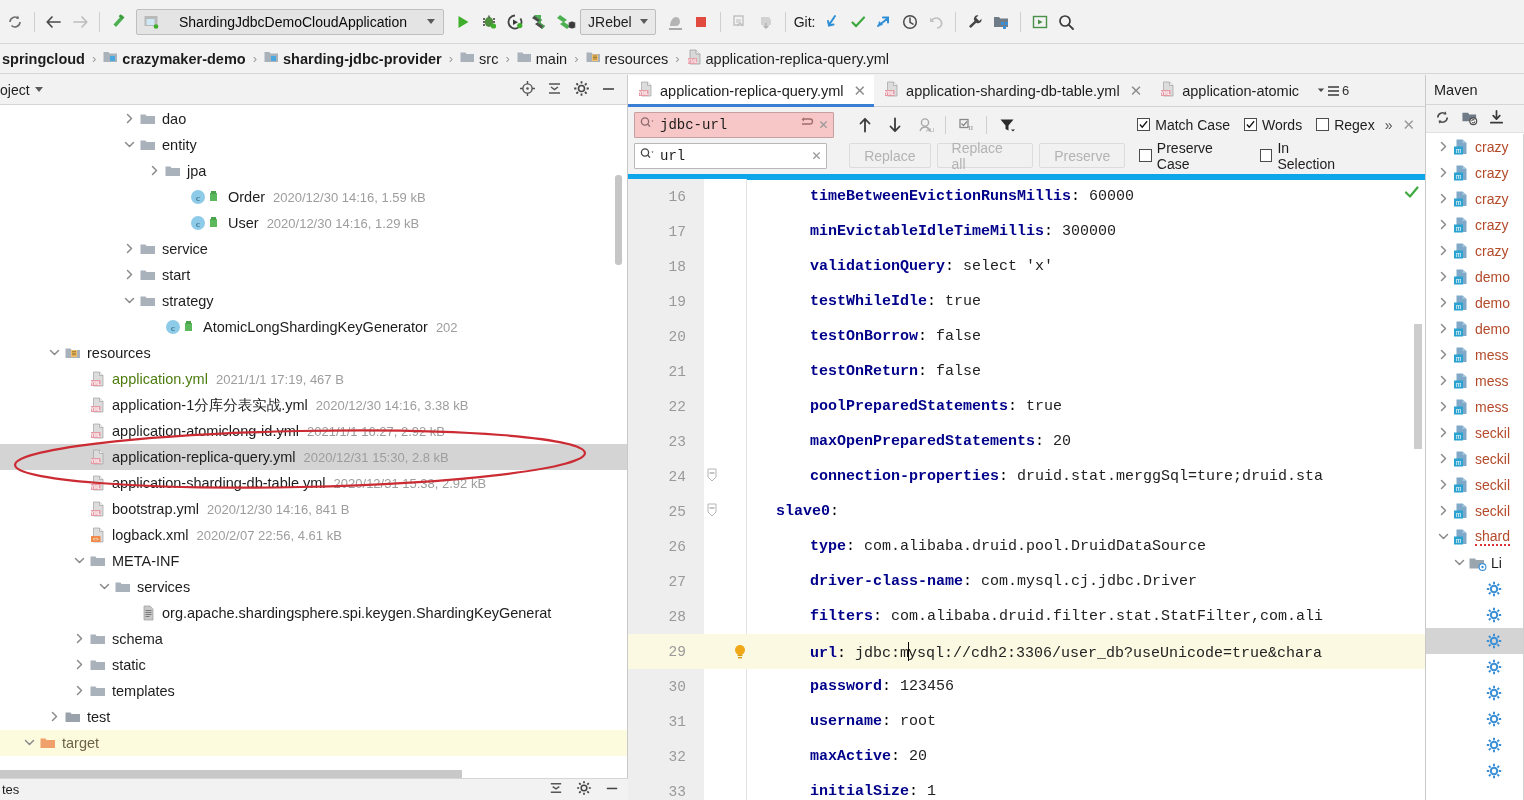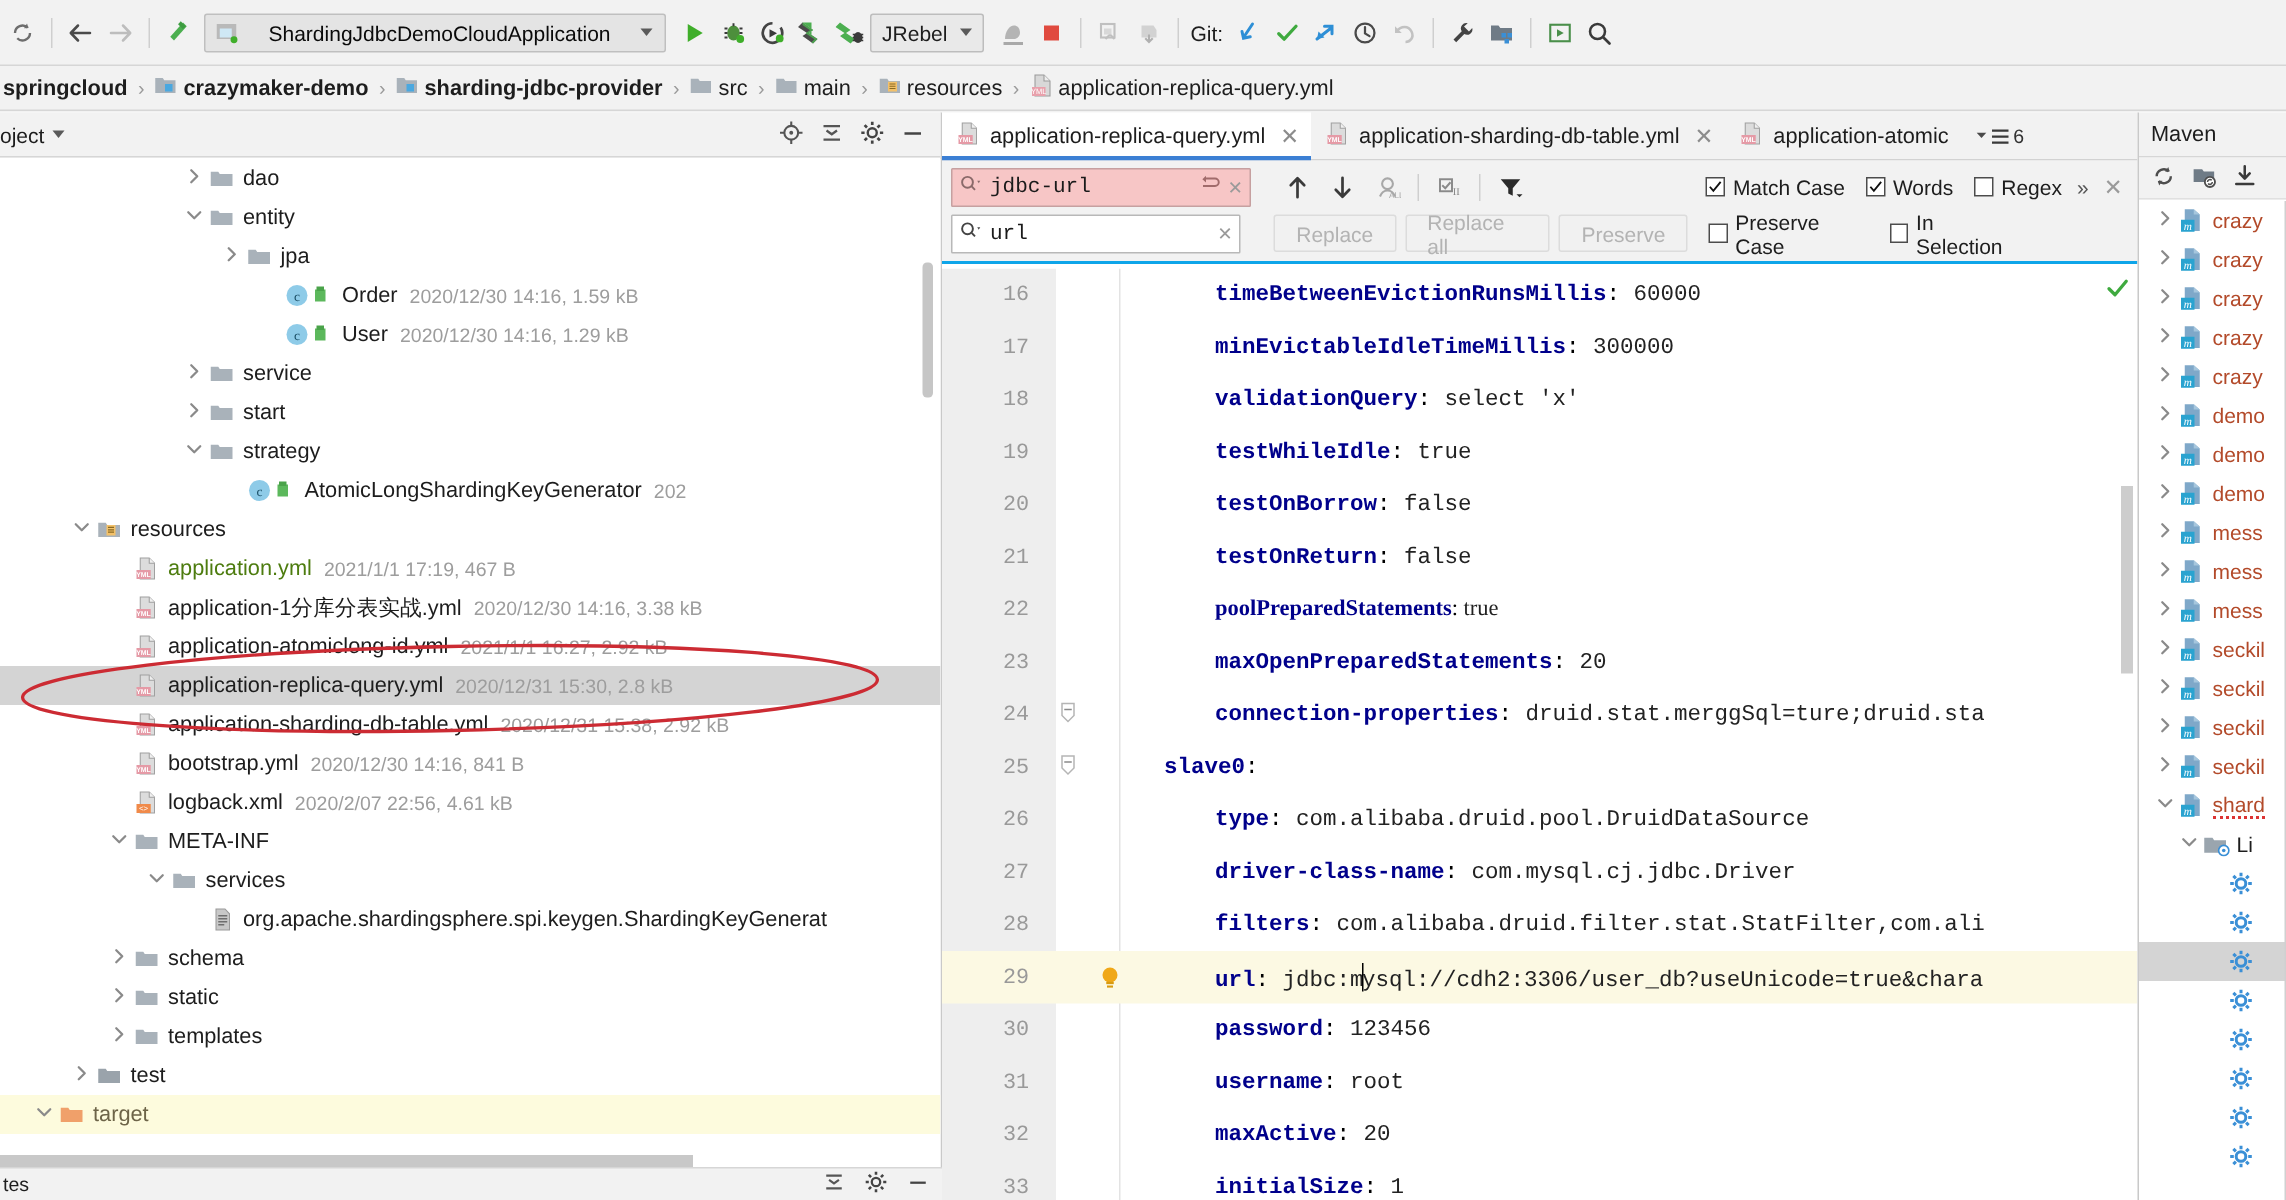--- a/index.html
+++ b/index.html
@@ -96,21 +96,21 @@
   .tabs { height: 32px; background: #f2f2f2; display: flex; align-items: stretch; border-bottom: 1px solid #d2d2d2; }
   .tab {
     display: flex; align-items: center; gap: 6px; padding: 0 8px 0 10px;
     font-size: 14.5px; position: relative; white-space: nowrap; background: #f2f2f2;
   }
   .tab.active { background: #ffffff; }
   .tab.active:after { content:""; position: absolute; left: 0; right: 0; bottom: -1px; height: 3px; background: #3b7fd4; }
   .tab .close { color: #8c8c8c; font-size: 15px; margin-left: 4px; }
   .tab-overflow { display: flex; align-items: center; gap: 2px; margin-left: 4px; padding: 0 6px; font-size: 13px; color: #333; }
 
-  .findbar { background: #f2f2f2; border-bottom: 2px solid #0ea5e9; padding: 4px 6px 5px 6px; position: relative; }
+  .findbar { background: #f2f2f2; border-bottom: 6px solid #0ea5e9; padding: 4px 6px 5px 6px; position: relative; }
   .findrow { display: flex; align-items: center; gap: 0; height: 27px; }
   .findrow + .findrow { margin-top: 4px; }
   .searchfield {
     width: 200px; height: 26px; display: flex; align-items: center; gap: 5px;
     border: 1px solid #c6a0a0; background: #f7c6c6; padding: 0 5px; border-radius: 1px;
     font-family: "Liberation Mono", monospace; font-size: 14px;
   }
   .searchfield.plain { background: #ffffff; border: 1px solid #b8b8b8; }
   .sf-text { flex: 1; color: #1a1a1a; }
   .sf-x { color: #9a9a9a; font-size: 15px; }
@@ -908,21 +908,21 @@
           <div class="eline">
             <div class="gutter-num">20</div>
             <div class="code" style="left: 182px;"><span class="k">testOnBorrow</span><span class="p">:</span><span class="v"> false</span></div>
           </div>
           <div class="eline">
             <div class="gutter-num">21</div>
             <div class="code" style="left: 182px;"><span class="k">testOnReturn</span><span class="p">:</span><span class="v"> false</span></div>
           </div>
           <div class="eline">
             <div class="gutter-num">22</div>
-            <div class="code" style="left: 182px; font-family: Liberation Serif, serif;"><span class="k">poolPreparedStatements</span><span class="p">:</span><span class="v"> true</span></div>
+            <div class="code" style="left: 182px;"><span class="k">poolPreparedStatements</span><span class="p">:</span><span class="v"> true</span></div>
           </div>
           <div class="eline">
             <div class="gutter-num">23</div>
             <div class="code" style="left: 182px;"><span class="k">maxOpenPreparedStatements</span><span class="p">:</span><span class="v"> 20</span></div>
           </div>
           <div class="eline">
             <div class="gutter-num">24</div>
             <div class="fold"><svg width="12" height="14" viewBox="0 0 12 14">
                 <path d="M2 1h8v8l-4 4-4-4z" fill="#fff" stroke="#b5b5b5" stroke-width="1"></path>
                 <path d="M3.5 5h5" stroke="#8a8a8a" stroke-width="1"></path>

